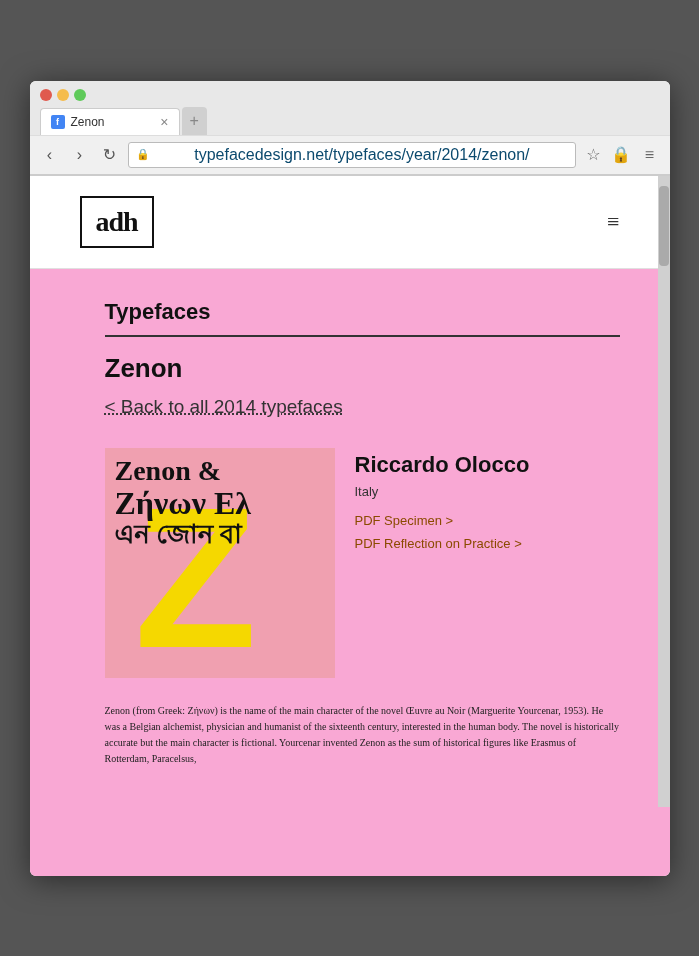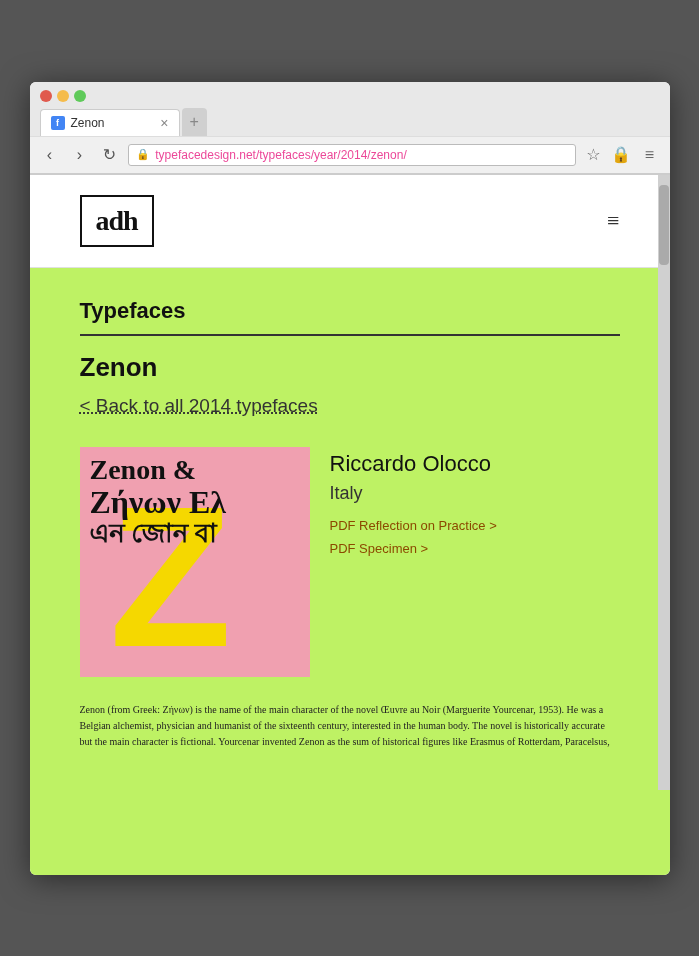--- a/index.html
+++ b/index.html
@@ -140,22 +140,23 @@
       font-family: Arial, sans-serif;
       color: #333;
     }
 
     .address-icon {
       color: #888;
       font-size: 11px;
     }
 
     .address-text {
-      font-size: 12px;
-      color: #ec4899;
+      font-size: 16px;
+      color: #0c4a6e;
+      margin-left: 39px;
     }
 
     .toolbar-actions {
       display: flex;
       align-items: center;
       gap: 4px;
     }
 
     .toolbar-icon-btn {
       width: 24px;
@@ -166,21 +167,21 @@
       color: #666;
       font-size: 16px;
       cursor: pointer;
       border-radius: 3px;
       border: none;
       background: transparent;
     }
 
     
     .page-content {
-      background: #bef264;
+      background: #f9a8d4;
       min-height: 700px;
     }
 
     
     .site-header {
       background: #fff;
       padding: 20px 50px;
       display: flex;
       align-items: center;
       justify-content: space-between;
@@ -199,20 +200,21 @@
 
     .hamburger {
       font-size: 22px;
       color: #333;
       cursor: pointer;
     }
 
     
     .main-content {
       padding: 30px 50px 40px;
+      margin-left: 25px;
     }
 
     .section-title {
       font-size: 22px;
       font-weight: bold;
       font-family: Arial, Helvetica, sans-serif;
       color: #111;
       padding-bottom: 10px;
       border-bottom: 2px solid #333;
       margin-bottom: 16px;
@@ -287,28 +289,28 @@
       z-index: 1;
     }
 
     .typeface-info {
       flex: 1;
       padding-top: 4px;
     }
 
     .designer-name {
       font-size: 22px;
-      font-weight: normal;
+      font-weight: bold;
       font-family: Arial, Helvetica, sans-serif;
       color: #111;
       margin-bottom: 6px;
     }
 
     .designer-country {
-      font-size: 18px;
+      font-size: 13px;
       font-family: Arial, sans-serif;
       color: #333;
       margin-bottom: 14px;
     }
 
     .pdf-link {
       font-size: 13px;
       font-family: Arial, sans-serif;
       color: #8B4A00;
       text-decoration: none;
@@ -413,22 +415,22 @@
             <div class="typeface-image-text">
               <div class="img-line" style="font-size:28px;">Zenon &amp;</div>
               <div class="img-line" style="font-size:32px;">Ζήνων Ελ</div>
               <div class="img-line" style="font-size:26px;">এন জোন বা</div>
             </div>
           </div>
 
           <div class="typeface-info">
             <div class="designer-name">Riccardo Olocco</div>
             <div class="designer-country">Italy</div>
+            <a class="pdf-link" style="color: rgb(139, 74, 0);">PDF Specimen &gt;</a>
             <a class="pdf-link" style="color: rgb(139, 74, 0);">PDF Reflection on Practice &gt;</a>
-            <a class="pdf-link" style="color: rgb(139, 74, 0);">PDF Specimen &gt;</a>
           </div>
 
         </div>
 
         
         <p class="description-text">Zenon (from Greek: Ζήνων) is the name of the main character of the novel Œuvre au Noir (Marguerite Yourcenar, 1953). He was a Belgian alchemist, physician and humanist of the sixteenth century, interested in the human body. The novel is historically accurate but the main character is fictional. Yourcenar invented Zenon as the sum of historical figures like Erasmus of Rotterdam, Paracelsus,</p>
 
       </div>
 
       <div class="scrollbar">

